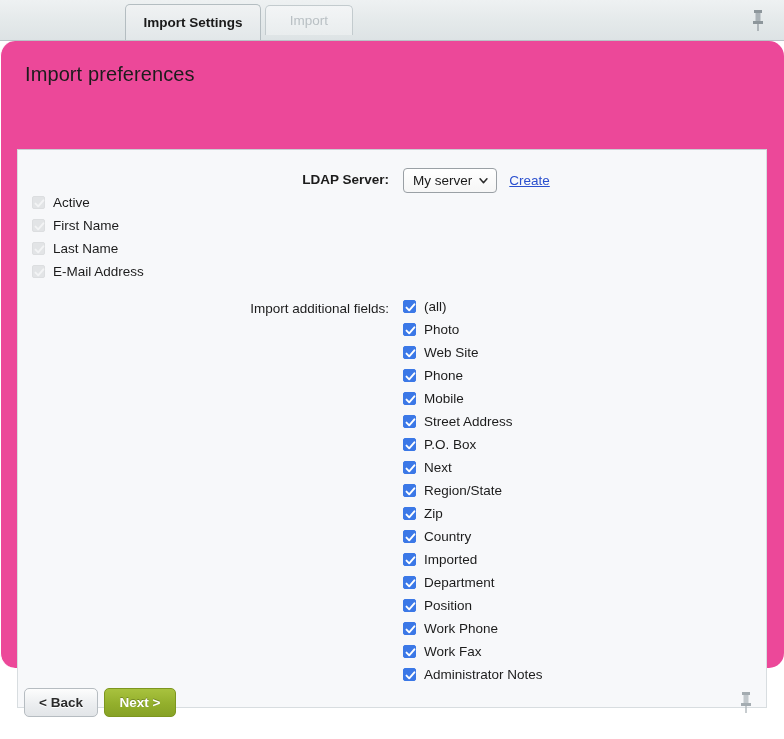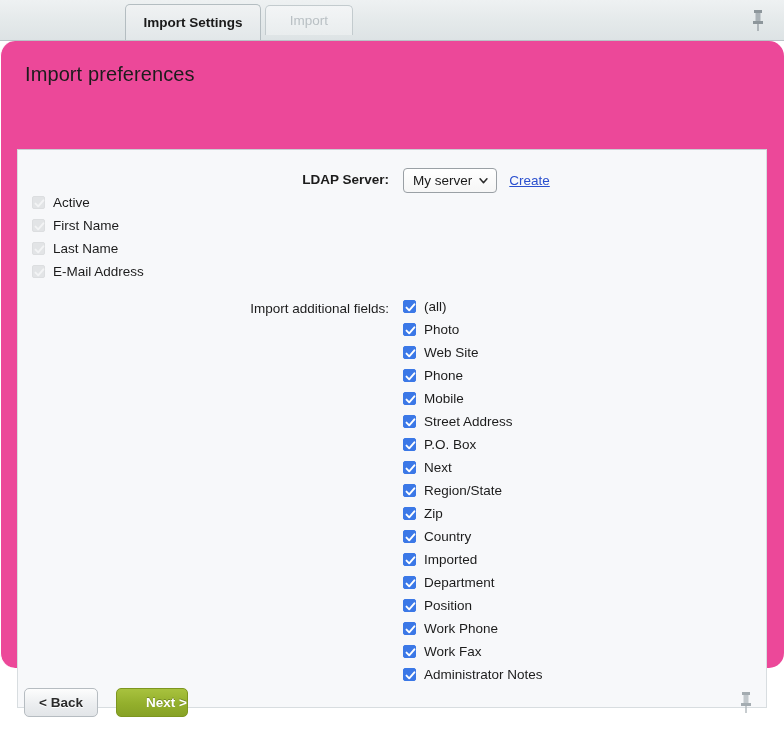--- a/index.html
+++ b/index.html
@@ -234,27 +234,26 @@
   }
   .btn-back {
     left: 24px;
     width: 74px;
     color: #2b2b2b;
     background: linear-gradient(to bottom, #fdfdfd 0%, #eceef0 55%, #e2e5e8 100%);
     border: 1px solid #b6bcc1;
     text-shadow: 0 1px 0 #ffffff;
   }
   .btn-next {
-    left: 116px;
+    left: 104px;
     width: 72px;
     color: #ffffff;
     background: linear-gradient(to bottom, #a8c23e 0%, #93af2c 55%, #87a226 100%);
     border: 1px solid #7d961f;
     text-shadow: 0 -1px 0 rgba(0,0,0,0.25);
-    justify-content: flex-end;
   }
   .pin-bottom {
     position: absolute;
     right: 26px;
     top: 6px;
     width: 24px;
     height: 26px;
   }
 </style>
 </head>

